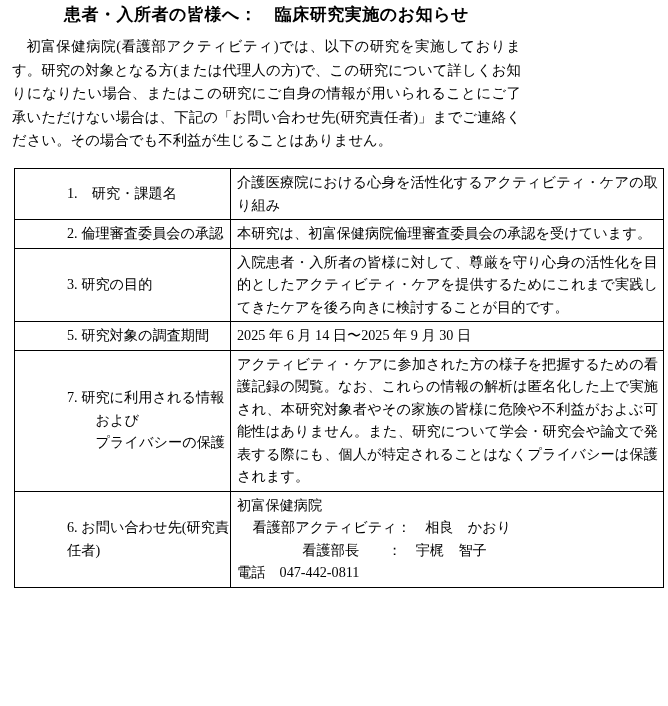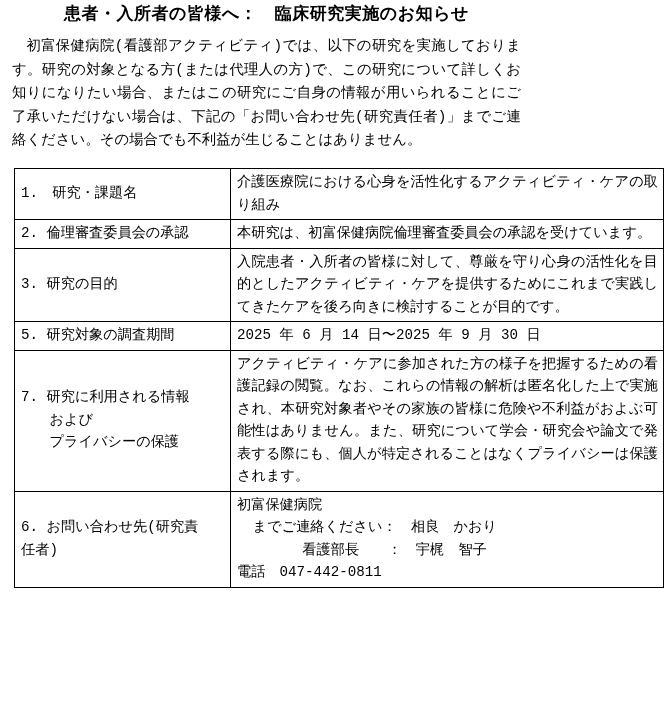--- a/index.html
+++ b/index.html
@@ -13,21 +13,20 @@
     height: 706px;
     font-family: "Liberation Serif", "DejaVu Serif", serif;
     color: #000000;
     overflow: hidden;
   }
   .page {
     position: relative;
     width: 533px;
     height: 706px;
     box-sizing: border-box;
-    font-family: Liberation Mono, monospace;
   }
   .doc-title {
     text-align: center;
     font-weight: bold;
     font-size: 17px;
     line-height: 20px;
     letter-spacing: 0.5px;
     padding-top: 5px;
     margin: 0;
     white-space: pre;
@@ -62,20 +61,21 @@
   td.label {
     width: 204px;
   }
   td.value {
     width: 421px;
     vertical-align: middle;
   }
   .label-line {
     display: block;
     white-space: pre;
+    margin-left: 46px;
   }
   .value-line {
     display: block;
   }
   .val-indent-1 { padding-left: 1.1em; }
   .val-indent-2 { padding-left: 4.6em; }
   .nowrap { white-space: pre; }
   .block-para { display: block; text-align: justify; text-justify: inter-character; }
 </style>
 </head>
@@ -141,21 +141,21 @@
         </tr>
 
 
         <tr>
           <td class="label">
             <span class="label-line">6. お問い合わせ先(研究責</span>
             <span class="label-line">任者)</span>
           </td>
           <td class="value">
             <span class="value-line nowrap">初富保健病院</span>
-            <span class="value-line nowrap val-indent-1">までご連絡ください：　相良　かおり</span>
+            <span class="value-line nowrap val-indent-1">看護部アクティビティ：　相良　かおり</span>
             <span class="value-line nowrap val-indent-2">看護部長　　：　宇梶　智子</span>
             <span class="value-line nowrap">電話　047-442-0811</span>
           </td>
         </tr>
 
       </tbody>
     </table>
   </div>
 
 </div>

